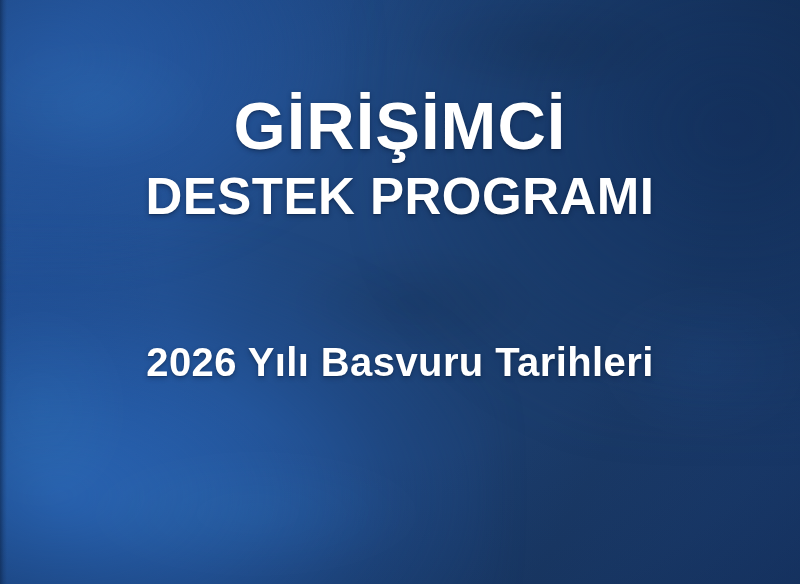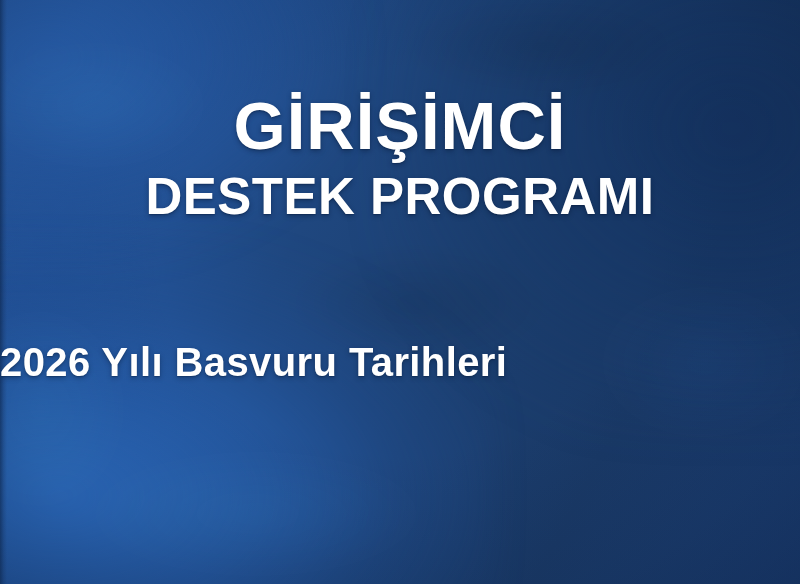--- a/index.html
+++ b/index.html
@@ -141,21 +141,21 @@
     font-size: 51px;
     margin-top: 12px;
     letter-spacing: 0.5px;
   }
 
   .subtitle {
     position: absolute;
     left: 0;
     right: 0;
     top: 340px;
-    text-align: left;
+    text-align: center;
     color: #ffffff;
     font-size: 40px;
     font-weight: 700;
     letter-spacing: 0.4px;
     line-height: 1.1;
     white-space: nowrap;
     text-shadow: 0 2px 5px rgba(8,24,52,0.40),
                  0 1px 1px rgba(8,24,52,0.28);
   }
 </style>

